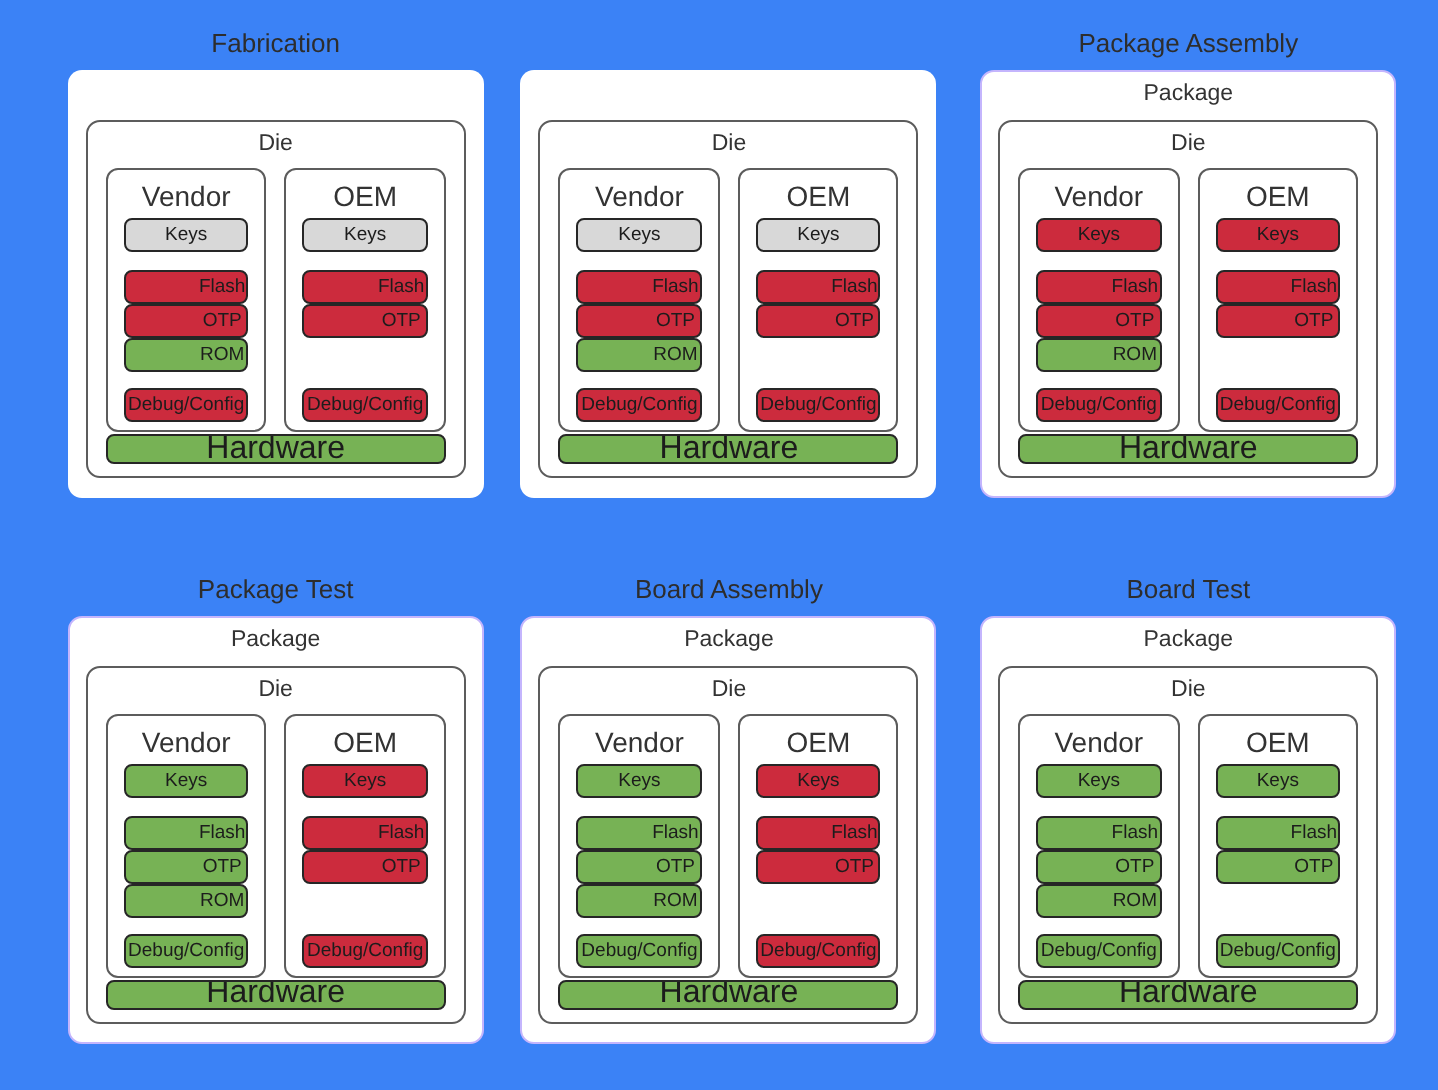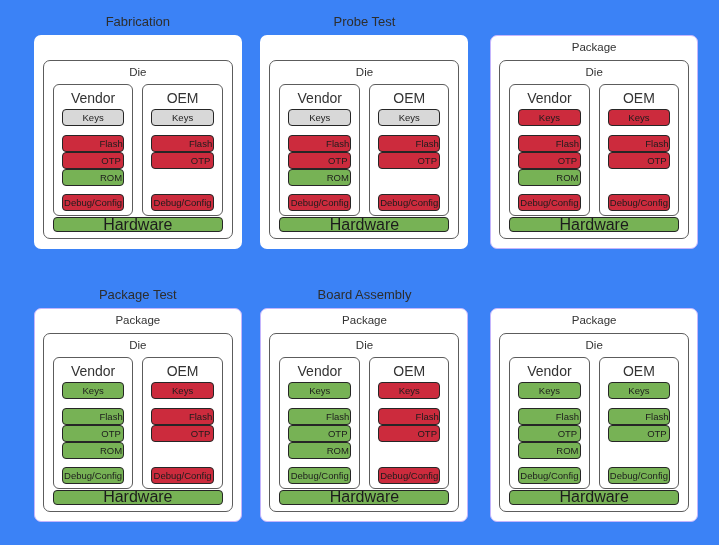--- a/index.html
+++ b/index.html
@@ -65,53 +65,53 @@
               </div>
     <div class="block debug c-red">Debug/Config</div>
   </div>
 </div>
         <div class="block hardware c-green">Hardware</div>
       </div>
     </div>
   </div>
 
   <div class="cell no-package">
-    <div class="title">Probe Test</div>
-    <div class="package-box">
-
-      <div class="die-box">
-        <div class="box-label">Die</div>
-        <div class="columns">
-  <div class="column">
-    <div class="col-label">Vendor</div>
-    <div class="block keys c-gray">Keys</div>
-    <div class="mem-group">
-                <div class="block c-red">Flash</div>
-                <div class="block c-red">OTP</div>
-                <div class="block c-green">ROM</div>
-              </div>
-    <div class="block debug c-red">Debug/Config</div>
-  </div>
-
-  <div class="column">
-    <div class="col-label">OEM</div>
-    <div class="block keys c-gray">Keys</div>
-    <div class="mem-group">
-                <div class="block c-red">Flash</div>
-                <div class="block c-red">OTP</div>
-              </div>
-    <div class="block debug c-red">Debug/Config</div>
-  </div>
-</div>
-        <div class="block hardware c-green">Hardware</div>
-      </div>
-    </div>
-  </div>
-
-  <div class="cell">
+    <div class="package-box">
+
+      <div class="die-box">
+        <div class="box-label">Die</div>
+        <div class="columns">
+  <div class="column">
+    <div class="col-label">Vendor</div>
+    <div class="block keys c-gray">Keys</div>
+    <div class="mem-group">
+                <div class="block c-red">Flash</div>
+                <div class="block c-red">OTP</div>
+                <div class="block c-green">ROM</div>
+              </div>
+    <div class="block debug c-red">Debug/Config</div>
+  </div>
+
+  <div class="column">
+    <div class="col-label">OEM</div>
+    <div class="block keys c-gray">Keys</div>
+    <div class="mem-group">
+                <div class="block c-red">Flash</div>
+                <div class="block c-red">OTP</div>
+              </div>
+    <div class="block debug c-red">Debug/Config</div>
+  </div>
+</div>
+        <div class="block hardware c-green">Hardware</div>
+      </div>
+    </div>
+  </div>
+
+  <div class="cell">
+    <div class="title">Package Assembly</div>
     <div class="package-box">
       <div class="box-label">Package</div>
       <div class="die-box">
         <div class="box-label">Die</div>
         <div class="columns">
   <div class="column">
     <div class="col-label">Vendor</div>
     <div class="block keys c-red">Keys</div>
     <div class="mem-group">
                 <div class="block c-red">Flash</div>
@@ -196,20 +196,21 @@
               </div>
     <div class="block debug c-red">Debug/Config</div>
   </div>
 </div>
         <div class="block hardware c-green">Hardware</div>
       </div>
     </div>
   </div>
 
   <div class="cell">
+    <div class="title">Board Test</div>
     <div class="package-box">
       <div class="box-label">Package</div>
       <div class="die-box">
         <div class="box-label">Die</div>
         <div class="columns">
   <div class="column">
     <div class="col-label">Vendor</div>
     <div class="block keys c-green">Keys</div>
     <div class="mem-group">
                 <div class="block c-green">Flash</div>

